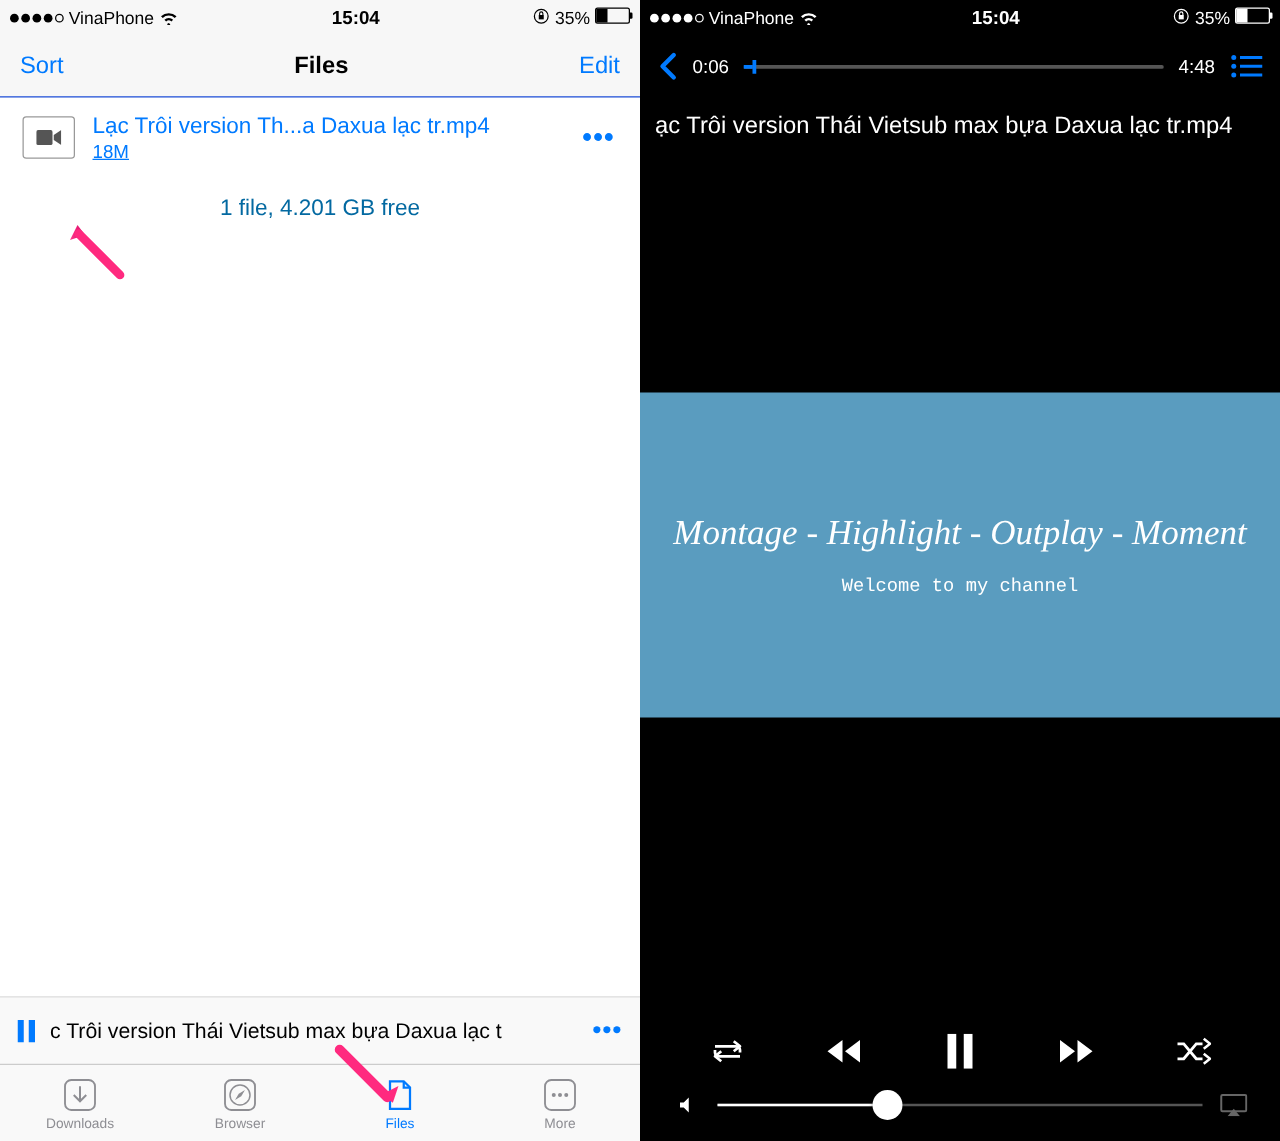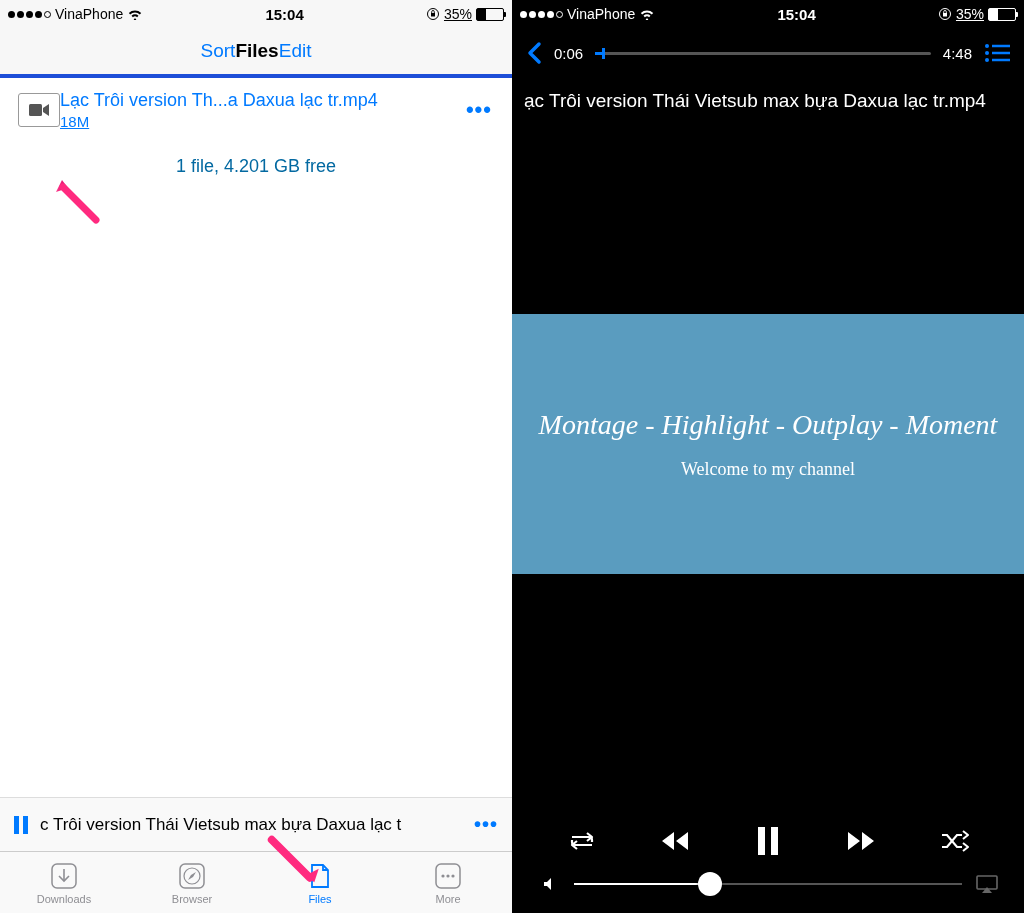--- a/index.html
+++ b/index.html
@@ -7,43 +7,43 @@
 .screen { width: 512px; height: 913px; position: relative; }
 .screen-left { background: #fff; display: flex; flex-direction: column; }
 .screen-right { background: #000; color: #fff; display: flex; flex-direction: column; }
 
 
 .status-bar { height: 28px; display: flex; align-items: center; padding: 0 8px; font-size: 14px; font-weight: 500; gap: 40px; }
 .status-bar.light { background: #f7f7f7; color: #000; }
 .status-bar.dark { background: #000; color: #fff; }
 .status-left { display: flex; align-items: center; gap: 4px; }
 .status-center { flex: 1; text-align: center; font-weight: 600; font-size: 15px; }
-.status-right { display: flex; align-items: center; gap: 4px; text-decoration: underline; }
+.status-right { display: flex; align-items: flex-start; gap: 4px; }
 .signal-dots { display: flex; gap: 2px; }
 .dot { width: 7px; height: 7px; border-radius: 50%; }
 .dot.filled-light { background: #000; }
 .dot.empty-light { border: 1px solid #000; }
 .dot.filled-dark { background: #fff; }
 .dot.empty-dark { border: 1px solid #fff; }
 .wifi-icon { width: 16px; height: 12px; }
 .battery { width: 28px; height: 13px; border: 1px solid currentColor; border-radius: 2px; position: relative; display:flex; align-items:center; }
 .battery::after { content: ''; position: absolute; right: -3px; top: 3px; width: 2px; height: 5px; background: currentColor; border-radius: 0 1px 1px 0;}
 .battery-fill { height: 100%; background: currentColor; }
 
 
-.nav-bar { height: 50px; display: flex; align-items: center; justify-content: center; padding: 0 4px; background: #f7f7f7; border-bottom: 4px solid #1d4ed8; }
+.nav-bar { height: 50px; display: flex; align-items: center; justify-content: space-between; padding: 0 16px; background: #f7f7f7; border-bottom: 1px solid #1d4ed8; }
 .nav-btn { color: #007aff; font-size: 19px; }
 .nav-title { font-size: 19px; font-weight: 600; color: #000; }
 
 
 .search-wrap { padding: 10px 12px 10px; background:#fff;}
 .search-box { background: #e4e4e9; border-radius: 8px; height: 40px; display: flex; align-items: center; justify-content: center; gap: 6px; color: #8e8e93; font-size: 17px; }
 
 
-.file-item { display: flex; align-items: center; padding: 12px 12px 12px 18px; }
+.file-item { display: flex; align-items: center; padding: 12px 12px 12px 18px; gap: 14px; }
 .file-thumb { width: 42px; height: 34px; border: 1px solid #999; border-radius: 3px; display: flex; align-items: center; justify-content: center; color: #555; background:#fff;}
 .file-info { flex: 1; min-width: 0; }
 .file-name { color: #007aff; font-size: 18px; white-space: nowrap; overflow: hidden; text-overflow: ellipsis; }
 .file-size { color: #007aff; font-size: 15px; margin-top:2px;text-decoration:underline;}
 .file-more { color: #007aff; font-size: 22px; font-weight: bold; letter-spacing: 1px; padding:0 8px;}
 .storage-info { text-align: center; color: #0369a1; font-size: 18px; padding: 14px 0 0; }
 
 
 .arrow { position: absolute; width: 0; height: 0; z-index:5;}
 .arrow1 { left: 54px; top: 178px; }
@@ -71,21 +71,21 @@
 .seek-fill { position: absolute; left: 0; top: 0; height: 100%; background: #007aff; }
 .seek-knob { position: absolute; top: -4px; width: 3px; height: 11px; background: #007aff; }
 .list-btn { color: #007aff; }
 
 .player-filename { font-size: 19px; color: #fff; padding: 12px 0 12px 12px; white-space: nowrap; overflow:hidden;}
 
 
 .video-area { flex: 1; display:flex; align-items:center; justify-content:center; position:relative;}
 .video-frame { width: 100%; height: 260px; background: #5a9cbf; display:flex; flex-direction:column; align-items:center; justify-content:center; color:#fff; position:absolute; top:190px;}
 .video-title { font-family: 'Brush Script MT', cursive; font-size: 28px; font-style: italic; font-weight:500;}
-.video-sub { font-size: 18px; margin-top: 18px; font-family: Liberation Serif, serif;}
+.video-sub { font-size: 15px; margin-top: 18px; font-family: Liberation Mono, monospace;}
 
 
 .player-controls { padding: 14px 0 6px; }
 .ctrl-row { display: flex; align-items: center; justify-content: space-around; padding: 8px 24px; }
 .ctrl-btn { color: #fff; width:40px; height:40px; display:flex; align-items:center; justify-content:center;}
 .vol-row { display: flex; align-items: center; padding: 6px 30px 14px; gap: 14px; }
 .vol-icon { color: #fff; width:18px;}
 .vol-bar { flex: 1; height: 2px; background: #555; position: relative; }
 .vol-fill { position:absolute; left:0; top:0; height:100%; background:#fff;}
 .vol-knob { position: absolute; width: 24px; height: 24px; background: #fff; border-radius: 50%; top: -11px; box-shadow:0 1px 3px rgba(0,0,0,.5);}

